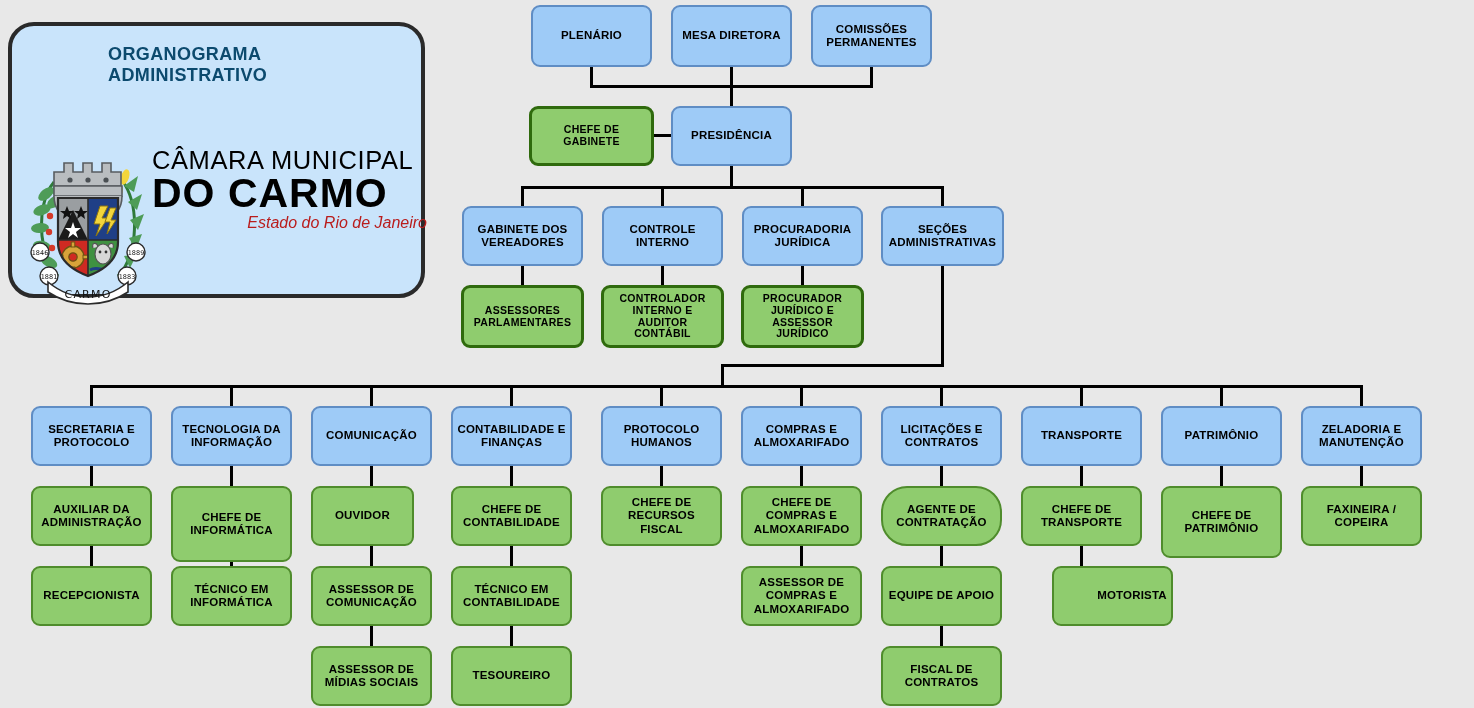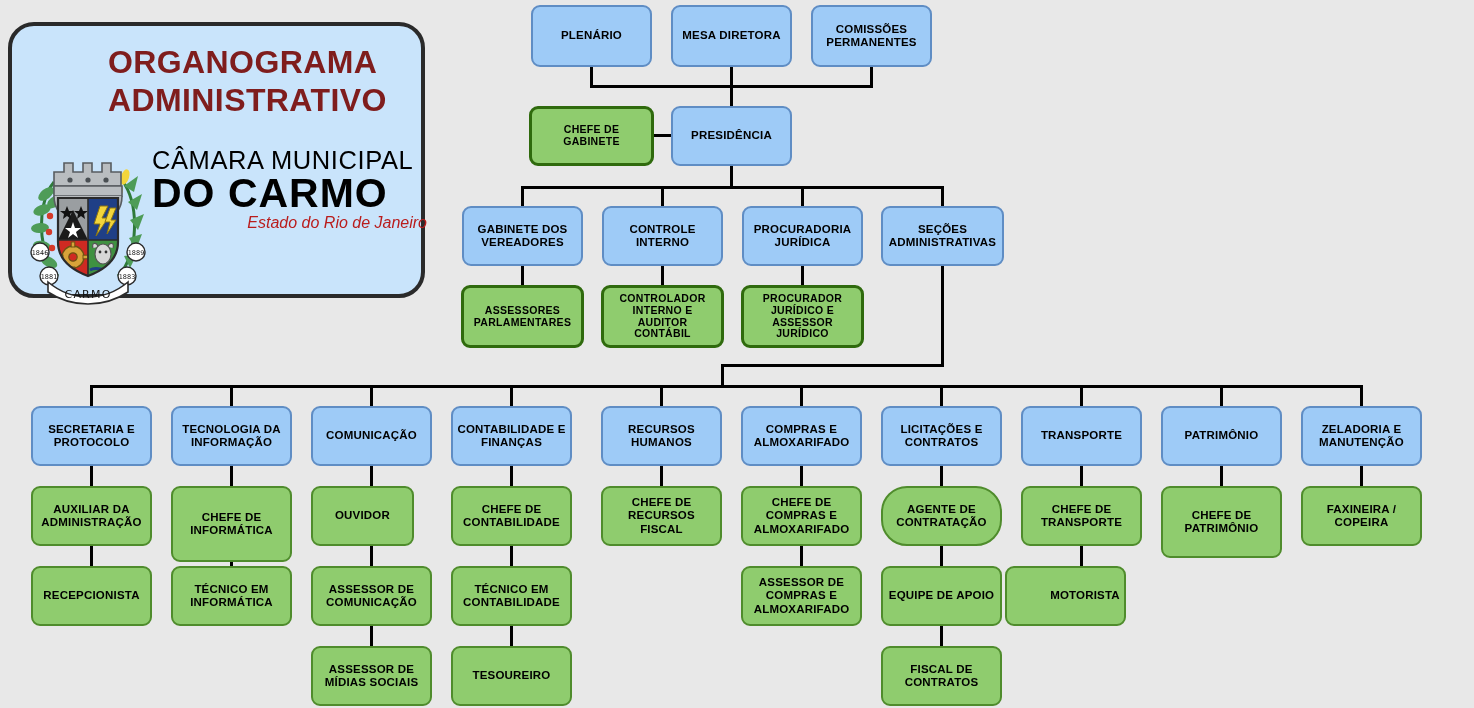--- a/index.html
+++ b/index.html
@@ -53,21 +53,21 @@
   #titlecard{
     position:absolute;left:8px;top:22px;width:417px;height:276px;
     background:#c9e4fb;
     border:4px solid #2a2a2a;
     border-radius:26px;
     box-sizing:border-box;
     z-index:5;
   }
   #titletext{
     position:absolute;left:96px;top:18px;width:300px;
-    font-size:32px;font-weight:bold;color:#7f1d1d;
+    font-size:18px;font-weight:bold;color:#0c4a6e;
     line-height:1.18;letter-spacing:.4px;
   }
   #camara{
     position:absolute;left:140px;top:122px;width:275px;
     color:#000;
   }
   #camara .l1{font-size:25.5px;letter-spacing:.6px;line-height:1;white-space:nowrap;}
   #camara .l2{font-size:41px;font-weight:bold;letter-spacing:1px;line-height:.95;white-space:nowrap;}
   #camara .l3{font-size:16px;font-style:italic;text-align:right;margin-top:2px;color:#b91c1c;}
 
@@ -255,21 +255,21 @@
   <div class="box green" style="left:311px;top:646px;width:121px;height:60px;">ASSESSOR DE MÍDIAS SOCIAIS</div>
 
   <div class="box blue" style="left:451px;top:406px;width:121px;height:60px;">CONTABILIDADE E FINANÇAS</div>
   <div class="ln lnv" style="left:510px;top:466px;height:21px;"></div>
   <div class="box green" style="left:451px;top:486px;width:121px;height:60px;">CHEFE DE CONTABILIDADE</div>
   <div class="ln lnv" style="left:510px;top:546px;height:21px;"></div>
   <div class="box green" style="left:451px;top:566px;width:121px;height:60px;">TÉCNICO EM CONTABILIDADE</div>
   <div class="ln lnv" style="left:510px;top:626px;height:21px;"></div>
   <div class="box green" style="left:451px;top:646px;width:121px;height:60px;">TESOUREIRO</div>
 
-  <div class="box blue" style="left:601px;top:406px;width:121px;height:60px;">RECURSOS HUMANOS</div>
+  <div class="box blue" style="left:601px;top:406px;width:121px;height:60px;">PROTOCOLO HUMANOS</div>
   <div class="ln lnv" style="left:660px;top:466px;height:21px;"></div>
   <div class="box green" style="left:601px;top:486px;width:121px;height:60px;">CHEFE DE RECURSOS FISCAL</div>
 
   <div class="box blue" style="left:741px;top:406px;width:121px;height:60px;">COMPRAS E ALMOXARIFADO</div>
   <div class="ln lnv" style="left:800px;top:466px;height:21px;"></div>
   <div class="box green" style="left:741px;top:486px;width:121px;height:60px;">CHEFE DE COMPRAS E ALMOXARIFADO</div>
   <div class="ln lnv" style="left:800px;top:546px;height:21px;"></div>
   <div class="box green" style="left:741px;top:566px;width:121px;height:60px;">ASSESSOR DE COMPRAS E ALMOXARIFADO</div>
 
   <div class="box blue" style="left:881px;top:406px;width:121px;height:60px;">LICITAÇÕES E CONTRATOS</div>
@@ -277,21 +277,21 @@
   <div class="box green" style="left:881px;top:486px;width:121px;height:60px;border-radius:26px;">AGENTE DE CONTRATAÇÃO</div>
   <div class="ln lnv" style="left:940px;top:546px;height:21px;"></div>
   <div class="box green" style="left:881px;top:566px;width:121px;height:60px;">EQUIPE DE APOIO</div>
   <div class="ln lnv" style="left:940px;top:626px;height:21px;"></div>
   <div class="box green" style="left:881px;top:646px;width:121px;height:60px;">FISCAL DE CONTRATOS</div>
 
   <div class="box blue" style="left:1021px;top:406px;width:121px;height:60px;">TRANSPORTE</div>
   <div class="ln lnv" style="left:1080px;top:466px;height:21px;"></div>
   <div class="box green" style="left:1021px;top:486px;width:121px;height:60px;">CHEFE DE TRANSPORTE</div>
   <div class="ln lnv" style="left:1080px;top:546px;height:21px;"></div>
-  <div class="box green" style="left:1005px;top:566px;width:121px;height:60px;padding-left:43px;">MOTORISTA</div>
+  <div class="box green" style="left:1052px;top:566px;width:121px;height:60px;padding-left:43px;">MOTORISTA</div>
 
   <div class="box blue" style="left:1161px;top:406px;width:121px;height:60px;">PATRIMÔNIO</div>
   <div class="ln lnv" style="left:1220px;top:466px;height:21px;"></div>
   <div class="box green" style="left:1161px;top:486px;width:121px;height:72px;">CHEFE DE PATRIMÔNIO</div>
 
   <div class="box blue" style="left:1301px;top:406px;width:121px;height:60px;">ZELADORIA E MANUTENÇÃO</div>
   <div class="ln lnv" style="left:1360px;top:466px;height:21px;"></div>
   <div class="box green" style="left:1301px;top:486px;width:121px;height:60px;">FAXINEIRA / COPEIRA</div>
 
 </div>

